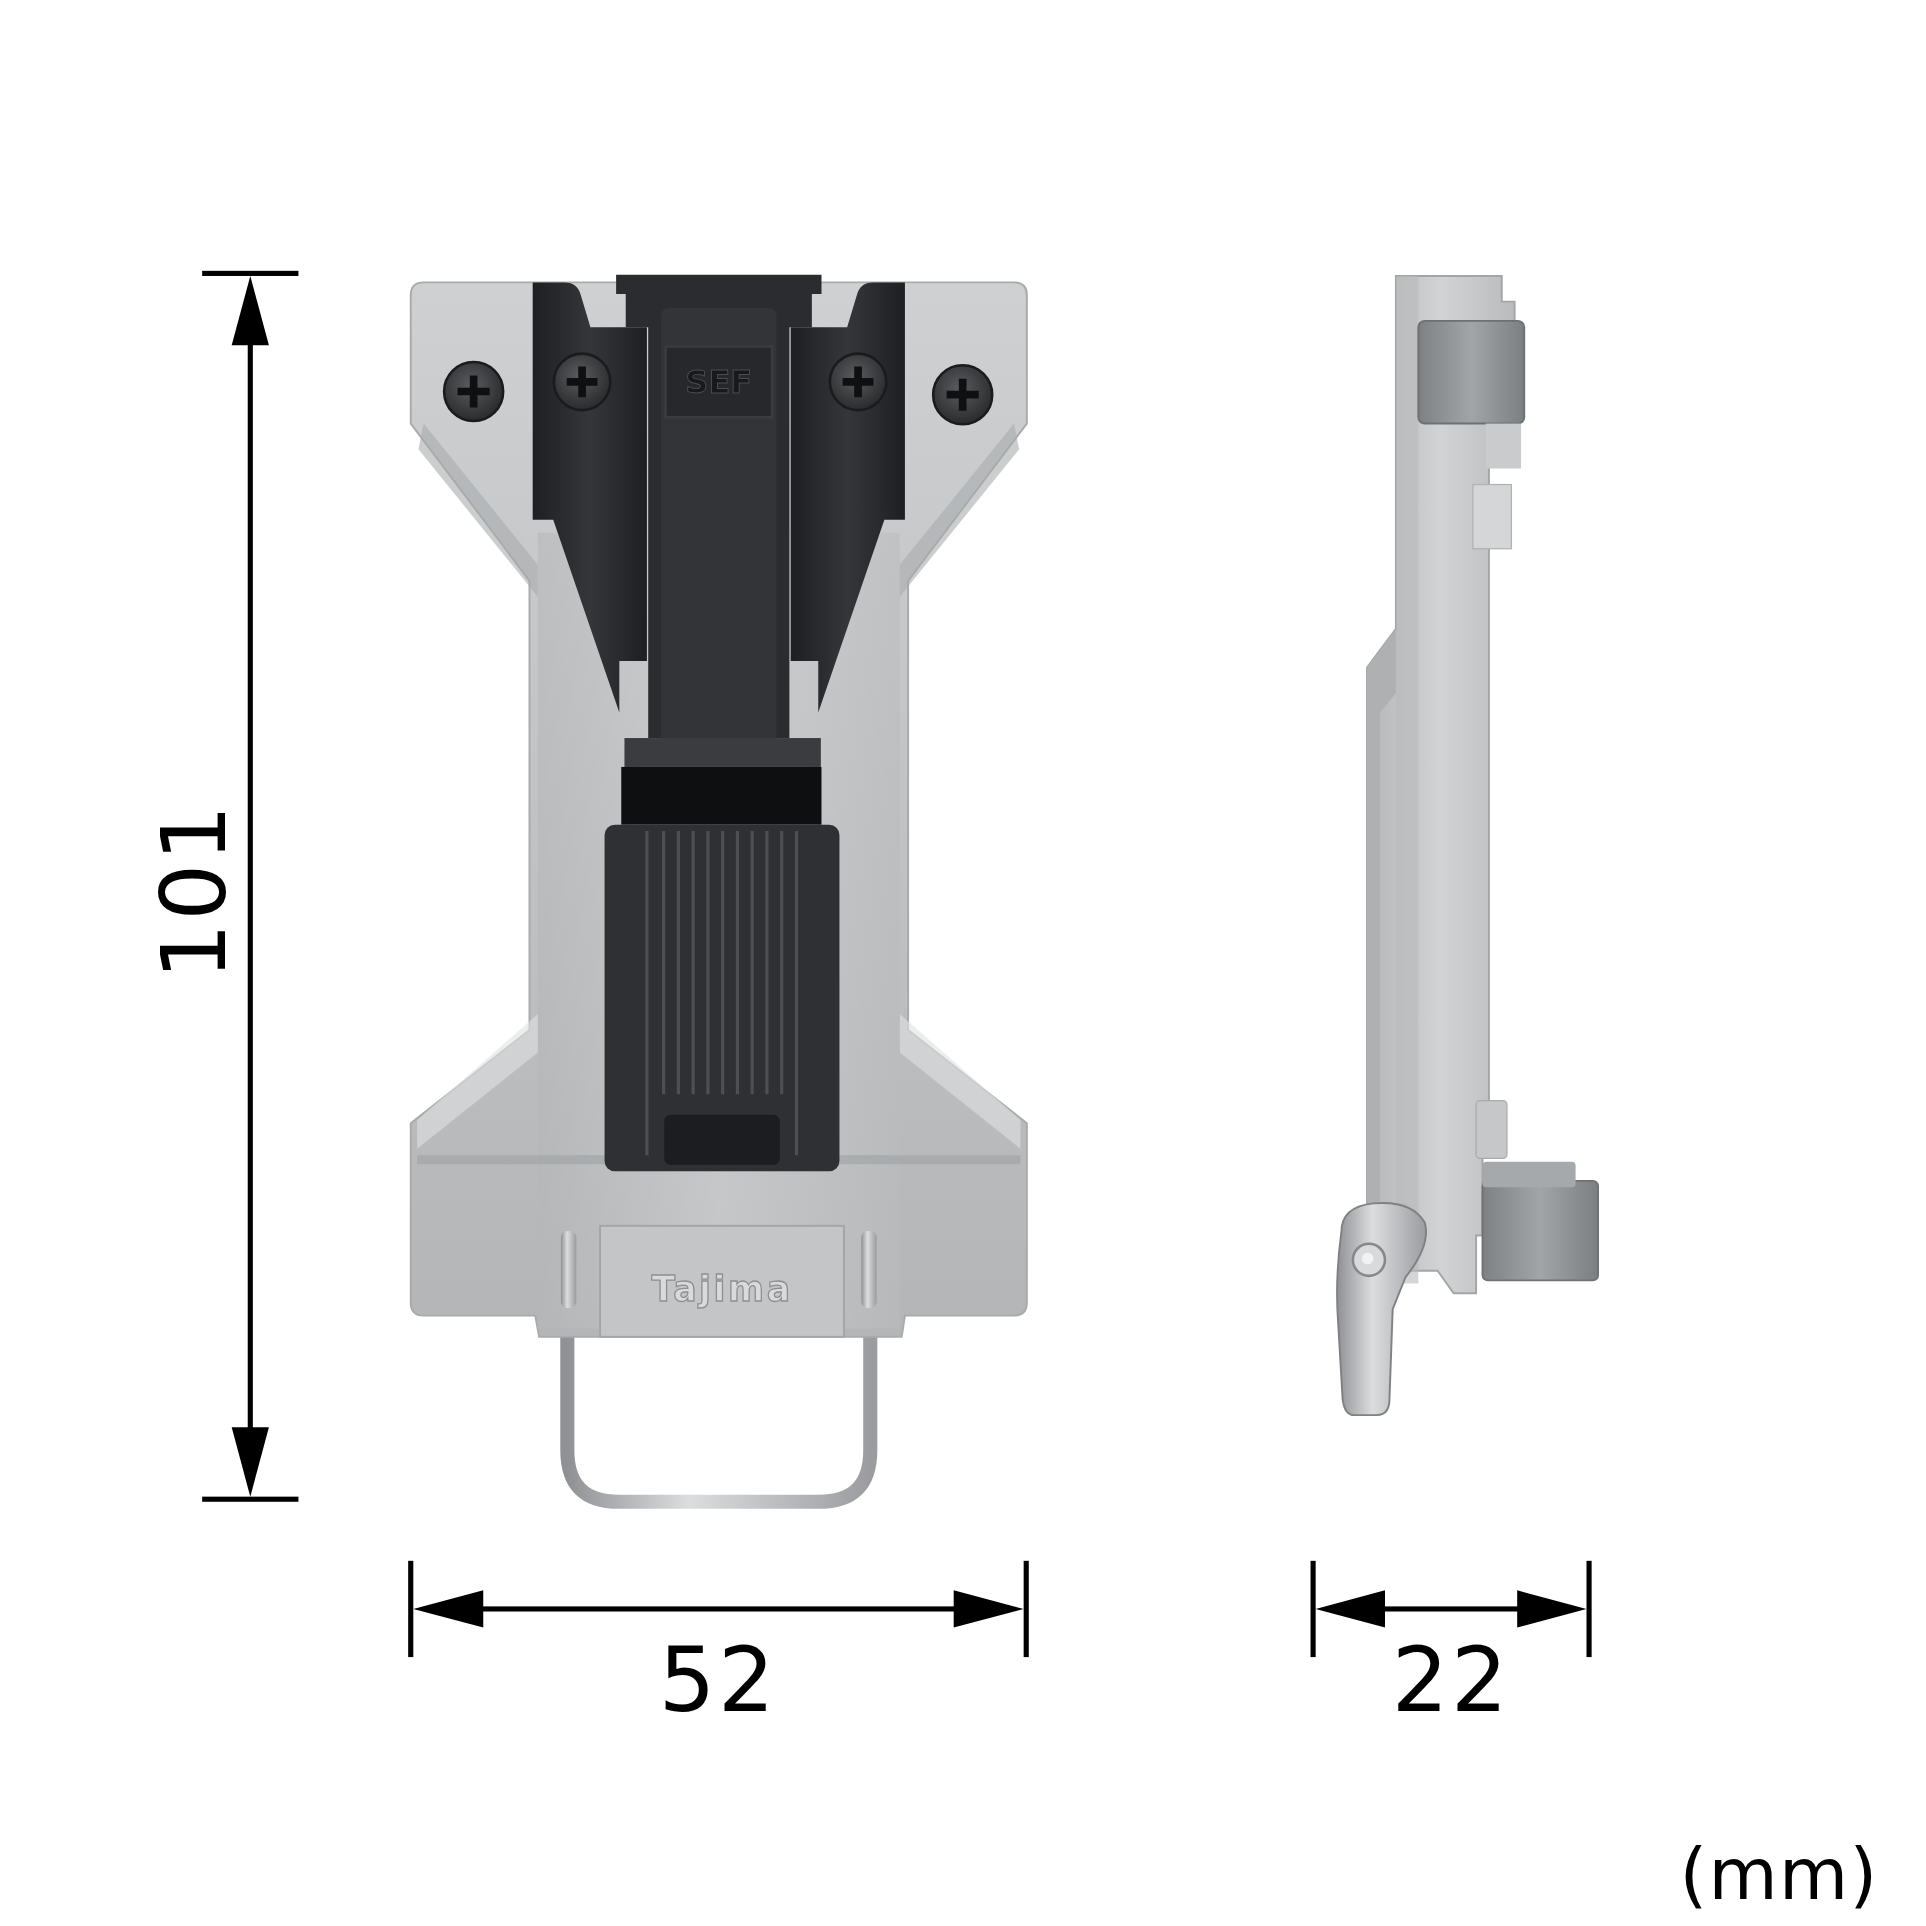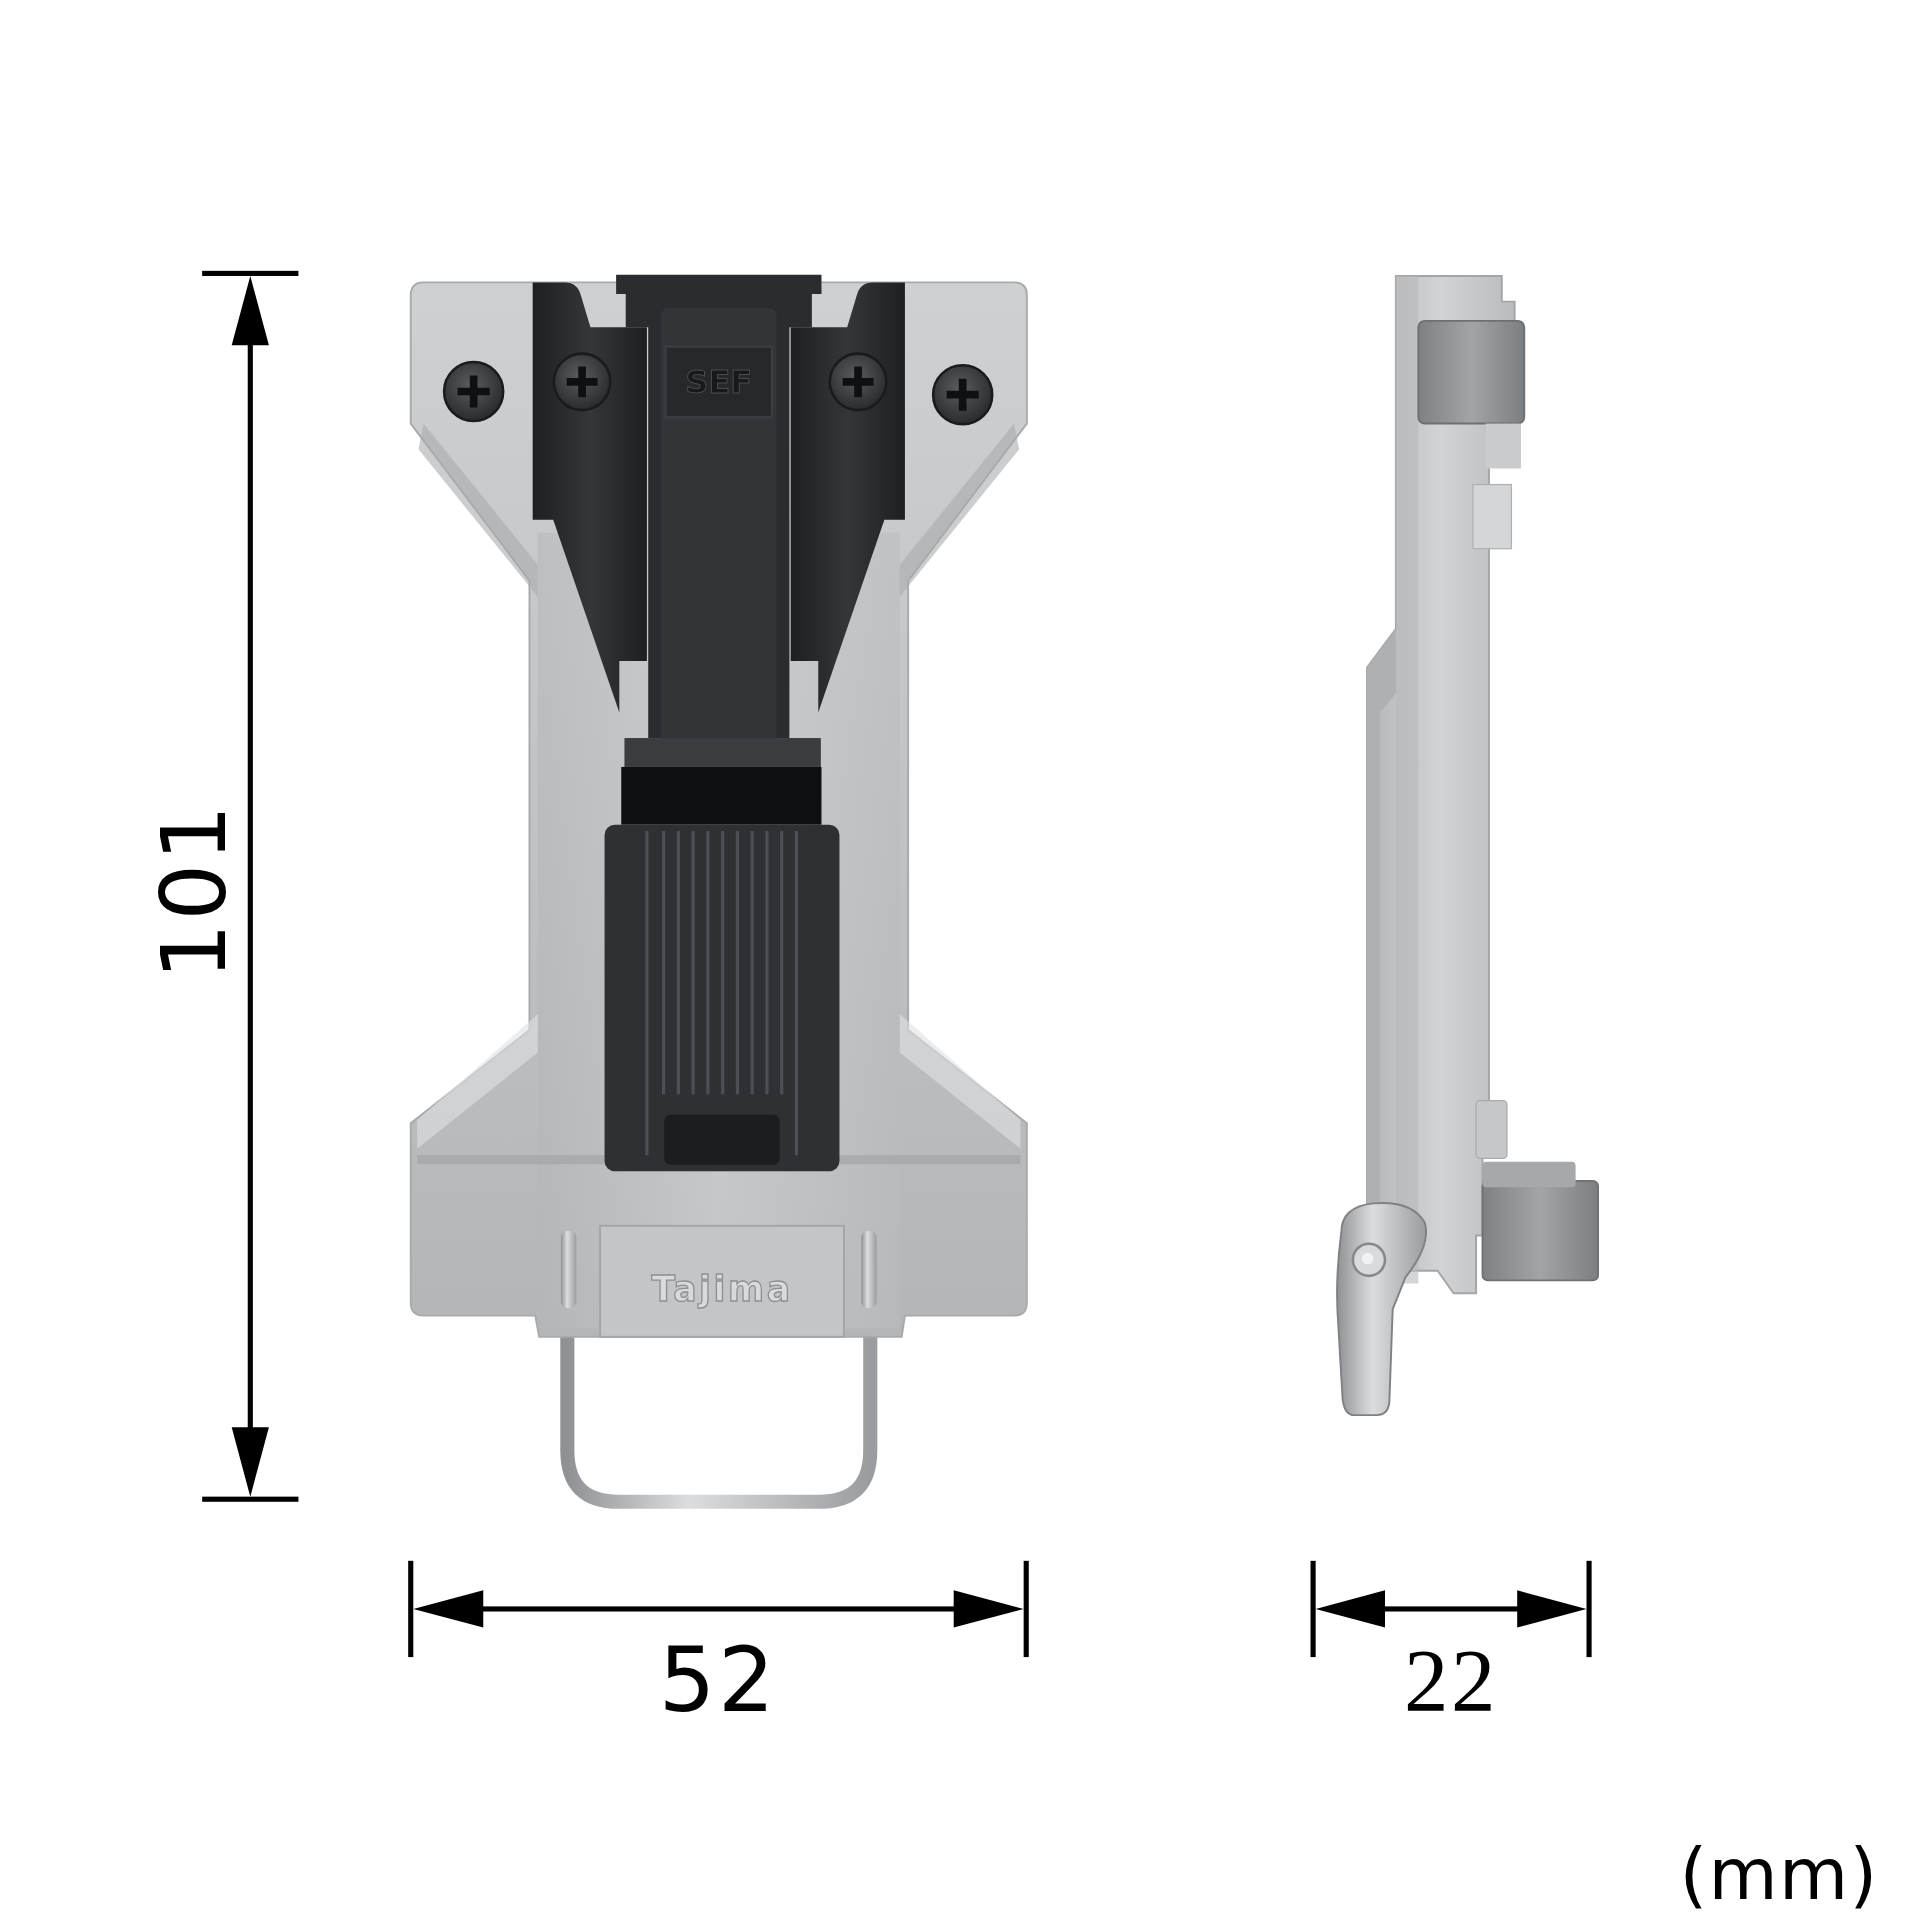--- a/index.html
+++ b/index.html
@@ -3,21 +3,21 @@
 <meta charset="utf-8">
 <style>
   html, body { margin: 0; padding: 0; background: #ffffff; }
   body { width: 1926px; height: 1926px; position: relative; overflow: hidden;
          font-family: "Liberation Sans", "DejaVu Sans", sans-serif; }
   .canvas { position: absolute; left: 0; top: 0; width: 1926px; height: 1926px; }
   .dim-label { position: absolute; color: #000; font-family: "DejaVu Sans", "Liberation Sans", sans-serif;
                font-weight: 400; line-height: 1; white-space: nowrap; letter-spacing: 2.6px; }
   .lbl-101 { left: 194px; top: 891px; font-size: 89px; transform: translate(-50%, -50%) rotate(-90deg); }
   .lbl-52 { left: 718px; top: 1680px; font-size: 89px; transform: translate(-50%, -50%); }
-  .lbl-22 { left: 1451px; top: 1680px; font-size: 89px; transform: translate(-50%, -50%); font-family: Liberation Serif, serif; }
+  .lbl-22 { left: 1451px; top: 1680px; font-size: 89px; transform: translate(-50%, -50%); }
   .lbl-unit { left: 1779px; top: 1844px; font-size: 71px; transform: translate(-50%, -50%); letter-spacing: 1.3px; margin-top: 30px; }
   .emboss { font-family: "DejaVu Sans", sans-serif; font-weight: 700; }
 </style>
 </head>
 <body>
 
 <svg class="canvas" viewBox="0 0 3001 3001" xmlns="http://www.w3.org/2000/svg">
   <defs>
     <linearGradient id="alu" x1="0" y1="0" x2="1" y2="0">
       <stop offset="0" stop-color="#b4b6b8"></stop>

